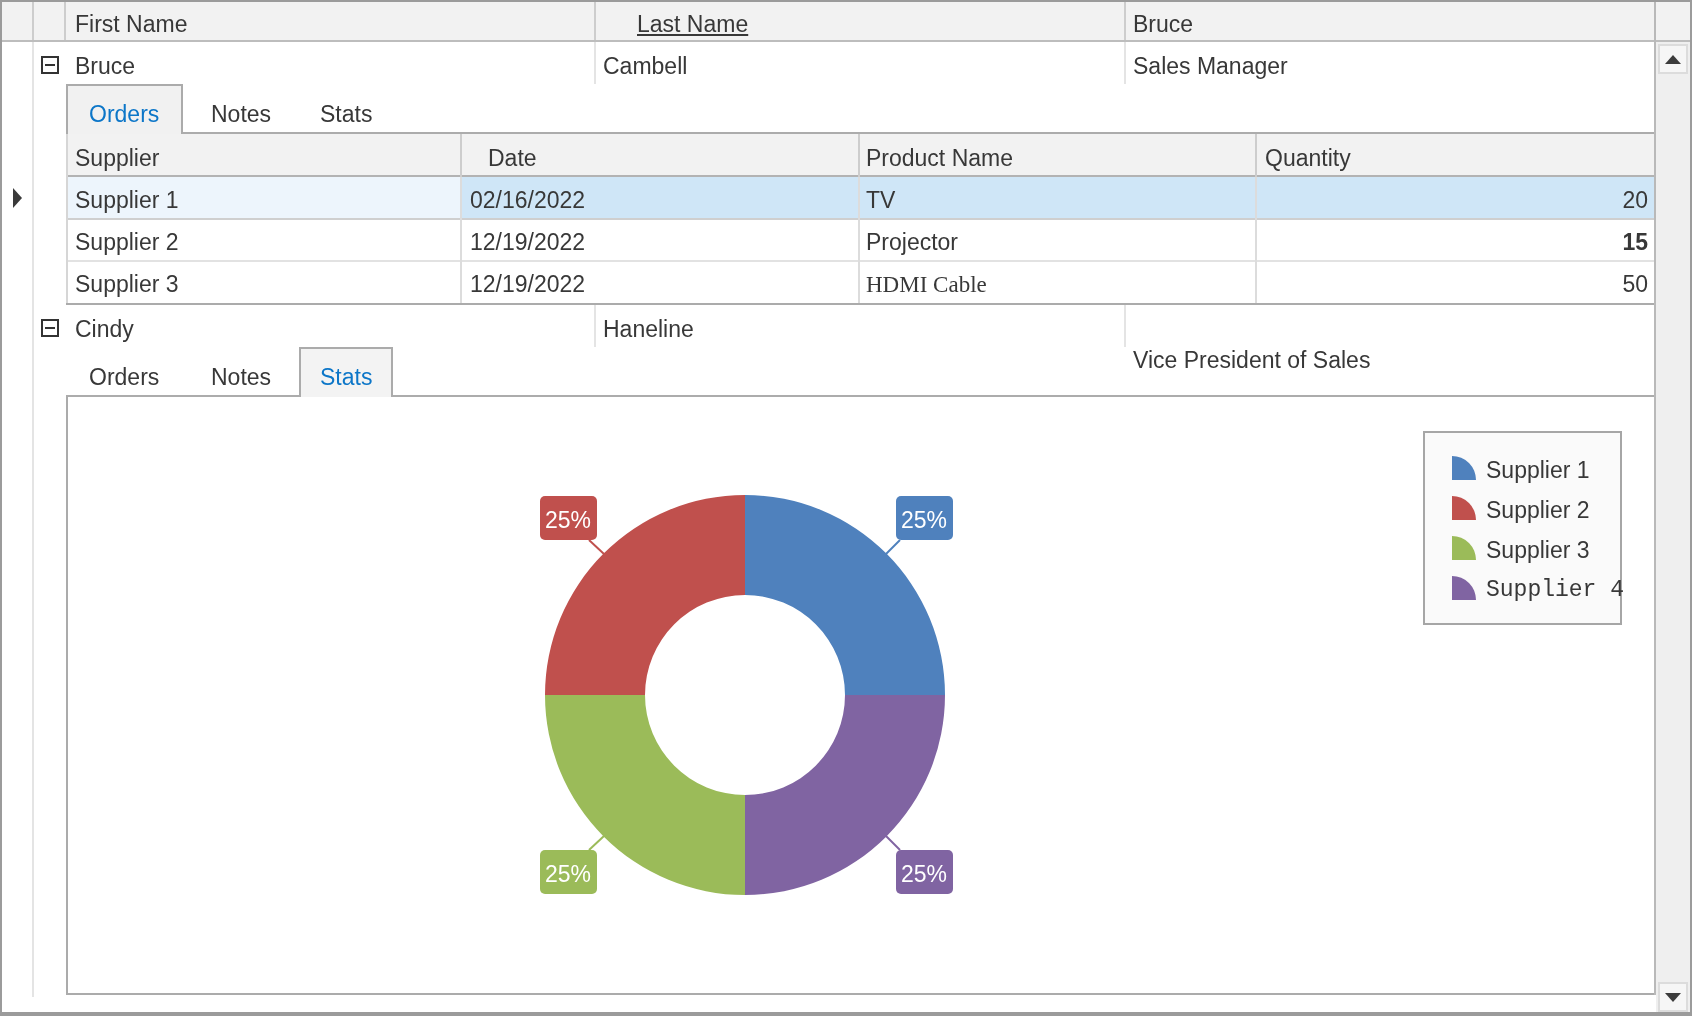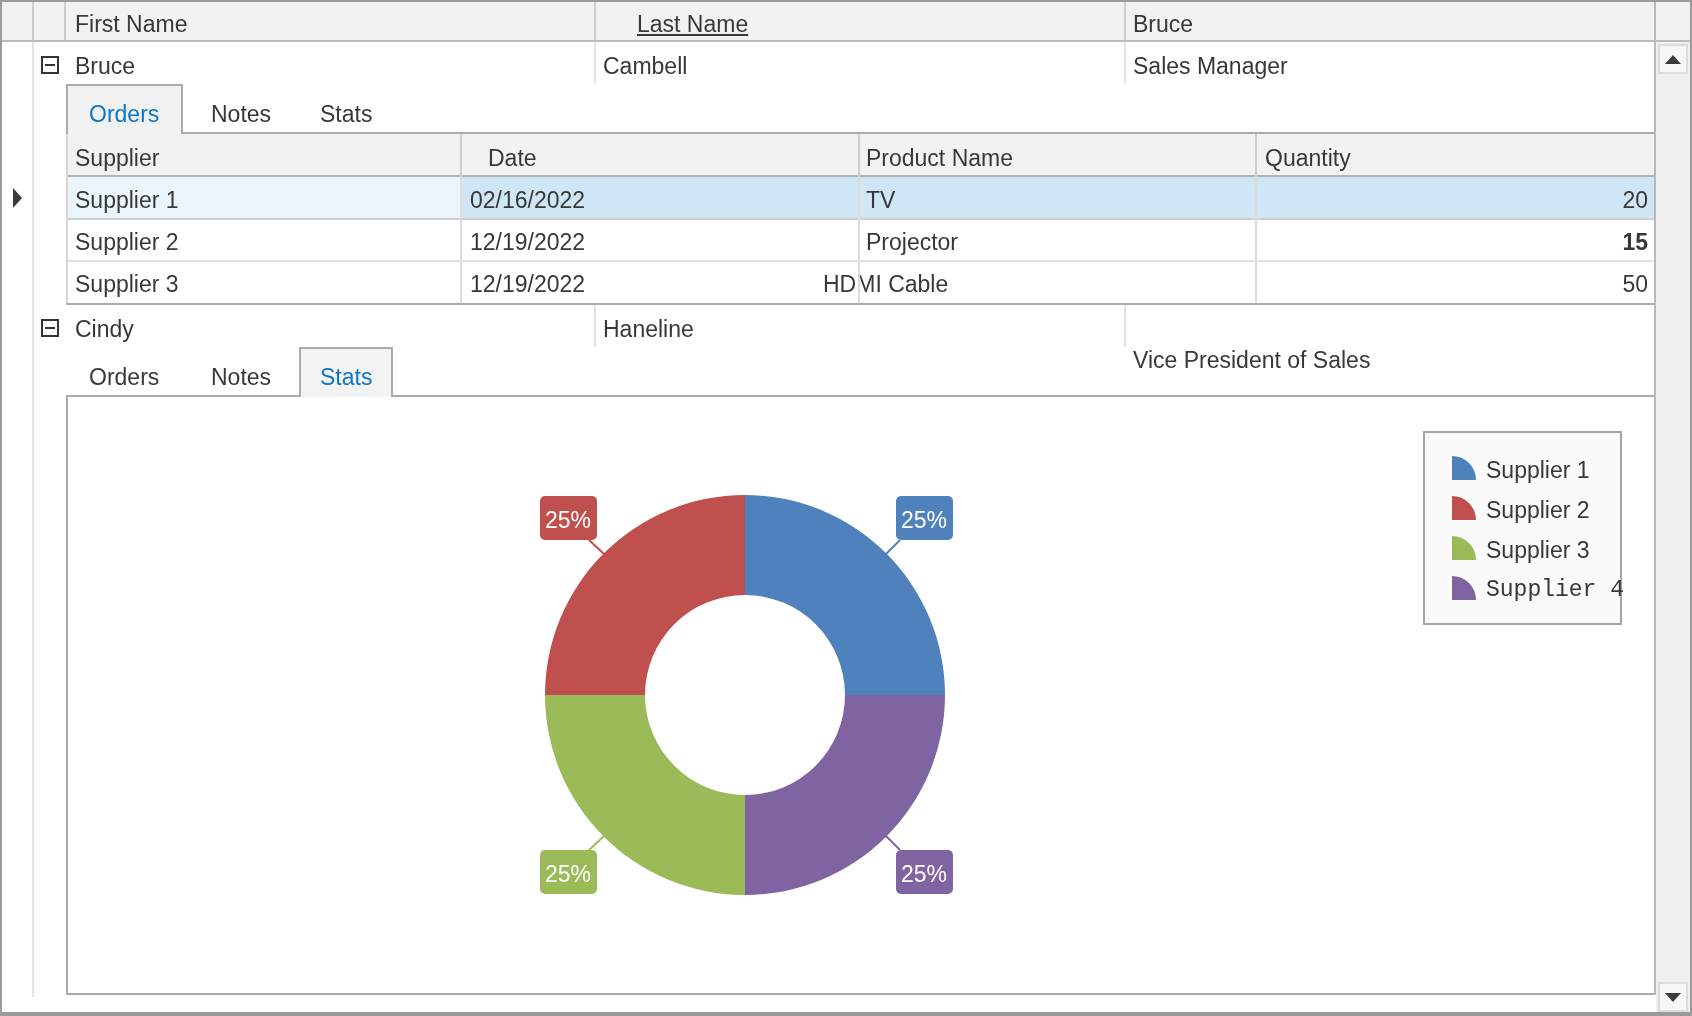--- a/index.html
+++ b/index.html
@@ -58,21 +58,21 @@
 <div class="txt" style="left:470px;top:189px;">02/16/2022</div>
 <div class="txt" style="left:866px;top:189px;">TV</div>
 <div class="txt" style="right:44px;top:189px;">20</div>
 <div class="abs" style="left:66px;top:260px;width:1588px;height:2px;background:#e2e2e2;"></div>
 <div class="txt" style="left:75px;top:231px;">Supplier 2</div>
 <div class="txt" style="left:470px;top:231px;">12/19/2022</div>
 <div class="txt" style="left:866px;top:231px;">Projector</div>
 <div class="txt" style="right:44px;top:231px;font-weight:bold;">15</div>
 <div class="txt" style="left:75px;top:273px;">Supplier 3</div>
 <div class="txt" style="left:470px;top:273px;">12/19/2022</div>
-<div class="txt" style="left:823px;top:273px;">HDMI Cable</div>
+<div class="txt" style="left:866px;top:273px;font-family:Liberation Serif, serif;">HDMI Cable</div>
 <div class="txt" style="right:44px;top:273px;">50</div>
 
 <div class="abs" style="left:66px;top:134px;width:2px;height:169px;background:#d6d6d6;"></div>
 <div class="abs" style="left:460px;top:177px;width:2px;height:126px;background:#dcdcdc;"></div>
 <div class="abs" style="left:858px;top:177px;width:2px;height:126px;background:#dcdcdc;"></div>
 <div class="abs" style="left:1255px;top:177px;width:2px;height:126px;background:#dcdcdc;"></div>
 
 <div class="abs" style="left:66px;top:303px;width:1588px;height:2px;background:#ababab;"></div>
 
 <div class="abs" style="left:13px;top:188px;width:0;height:0;border-left:9px solid #3a3a3a;border-top:10px solid transparent;border-bottom:10px solid transparent;"></div>

